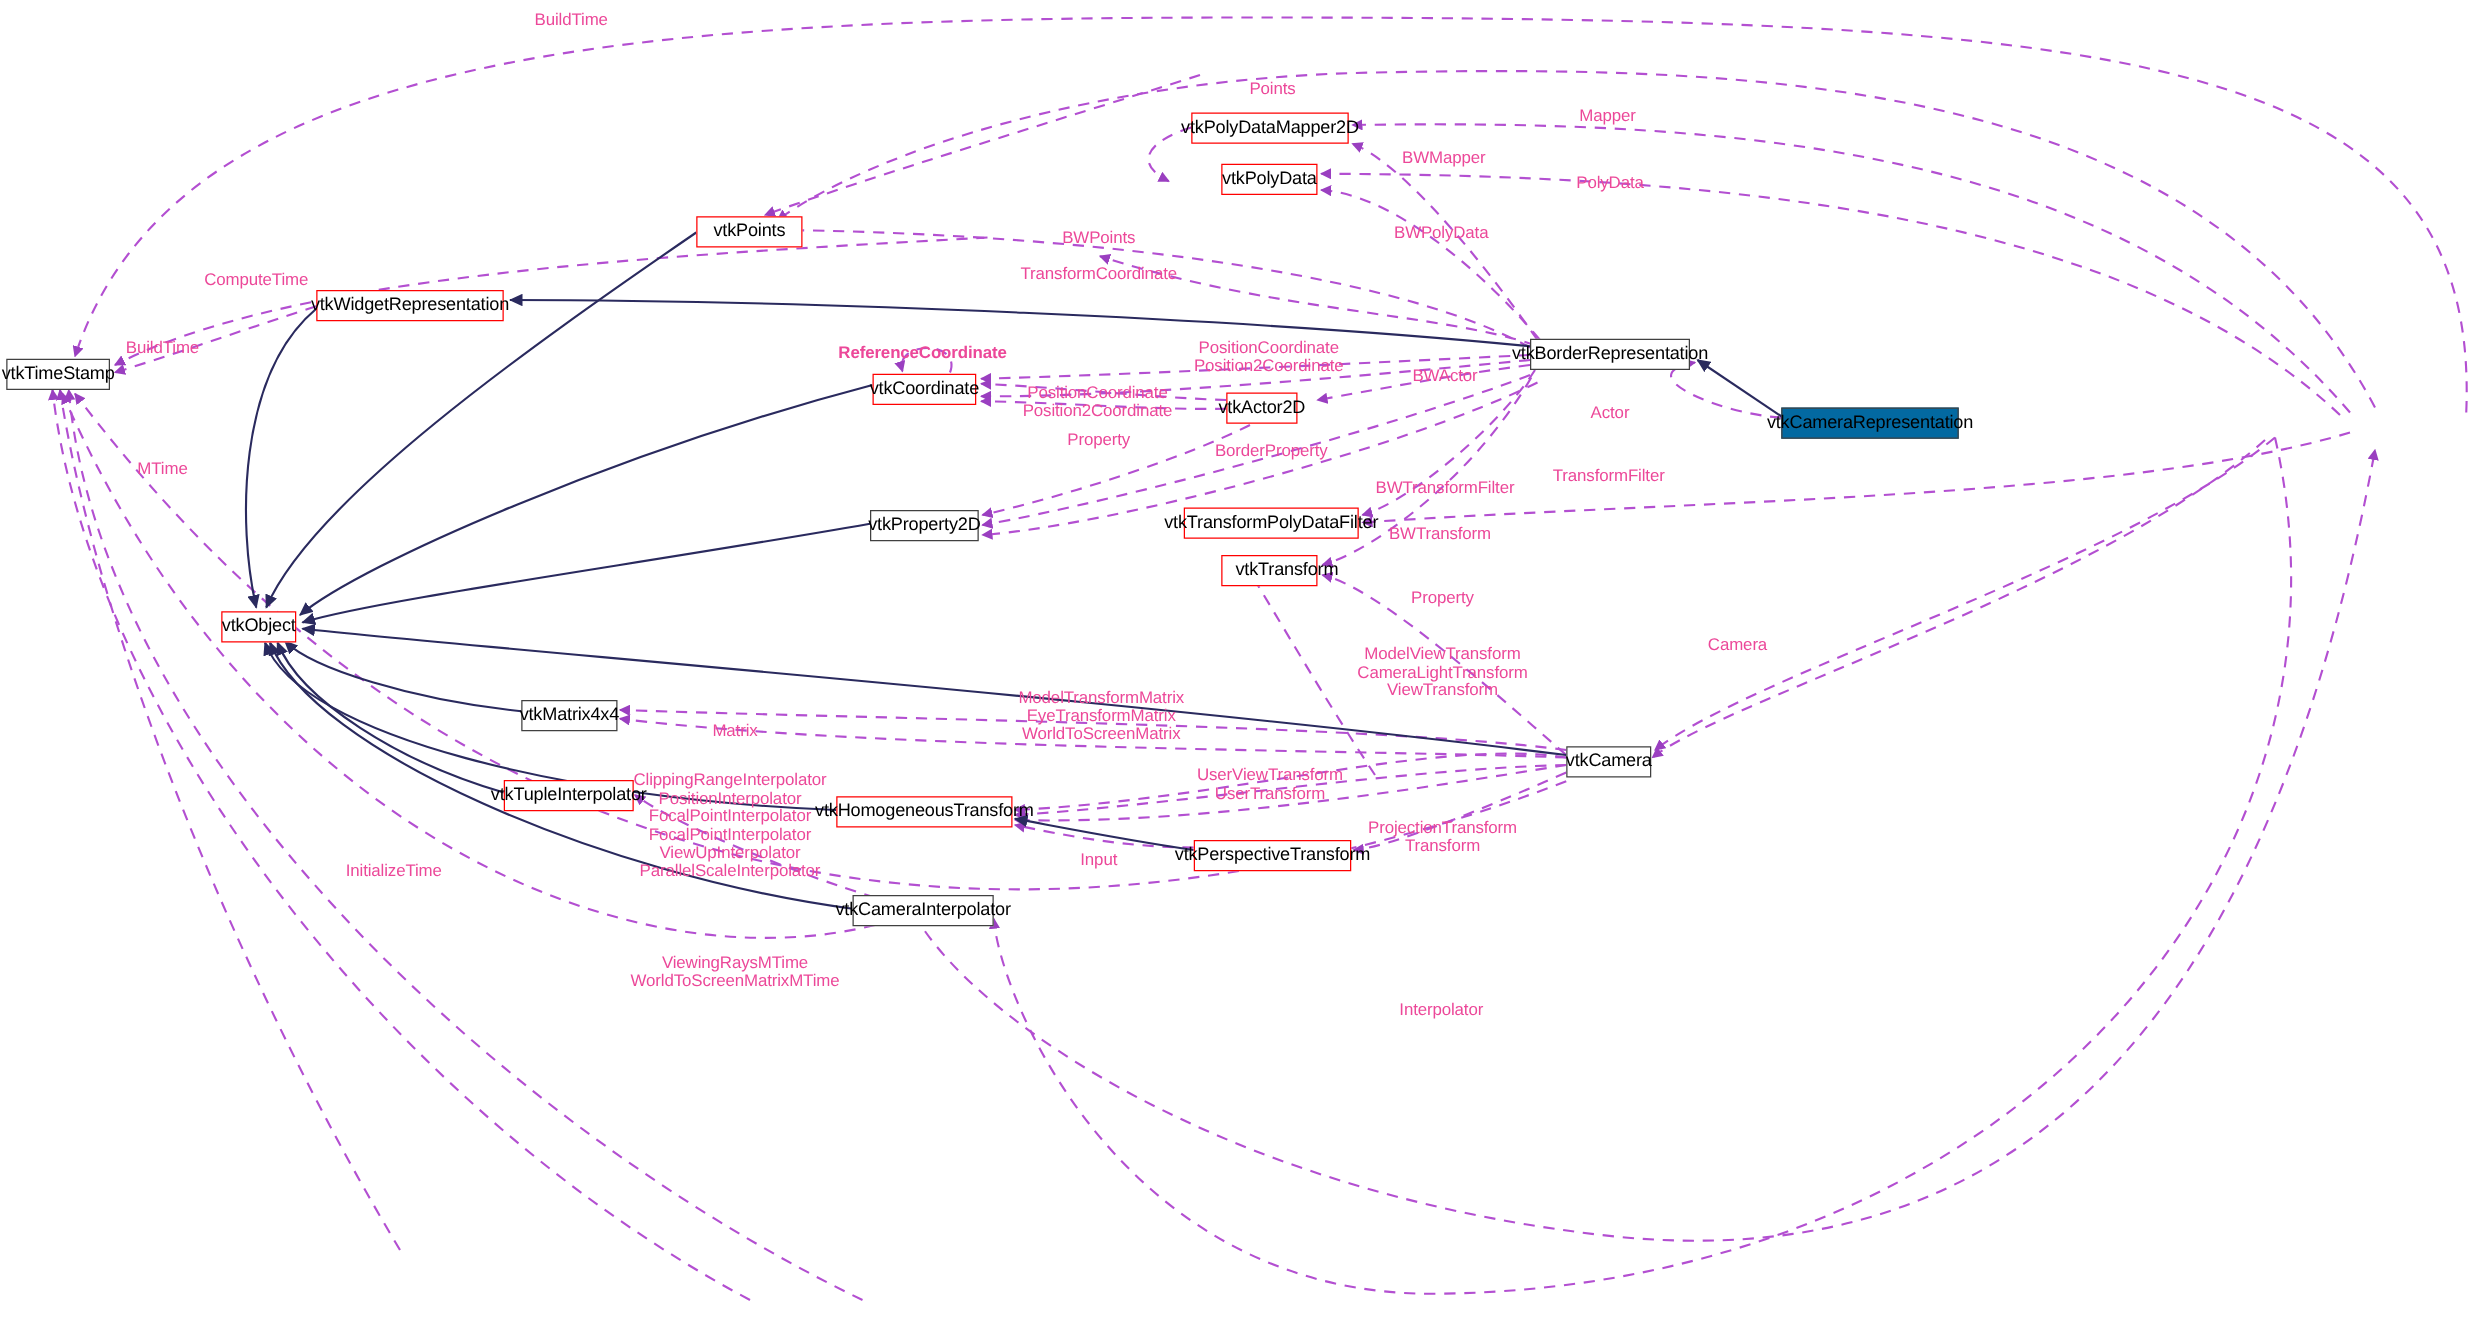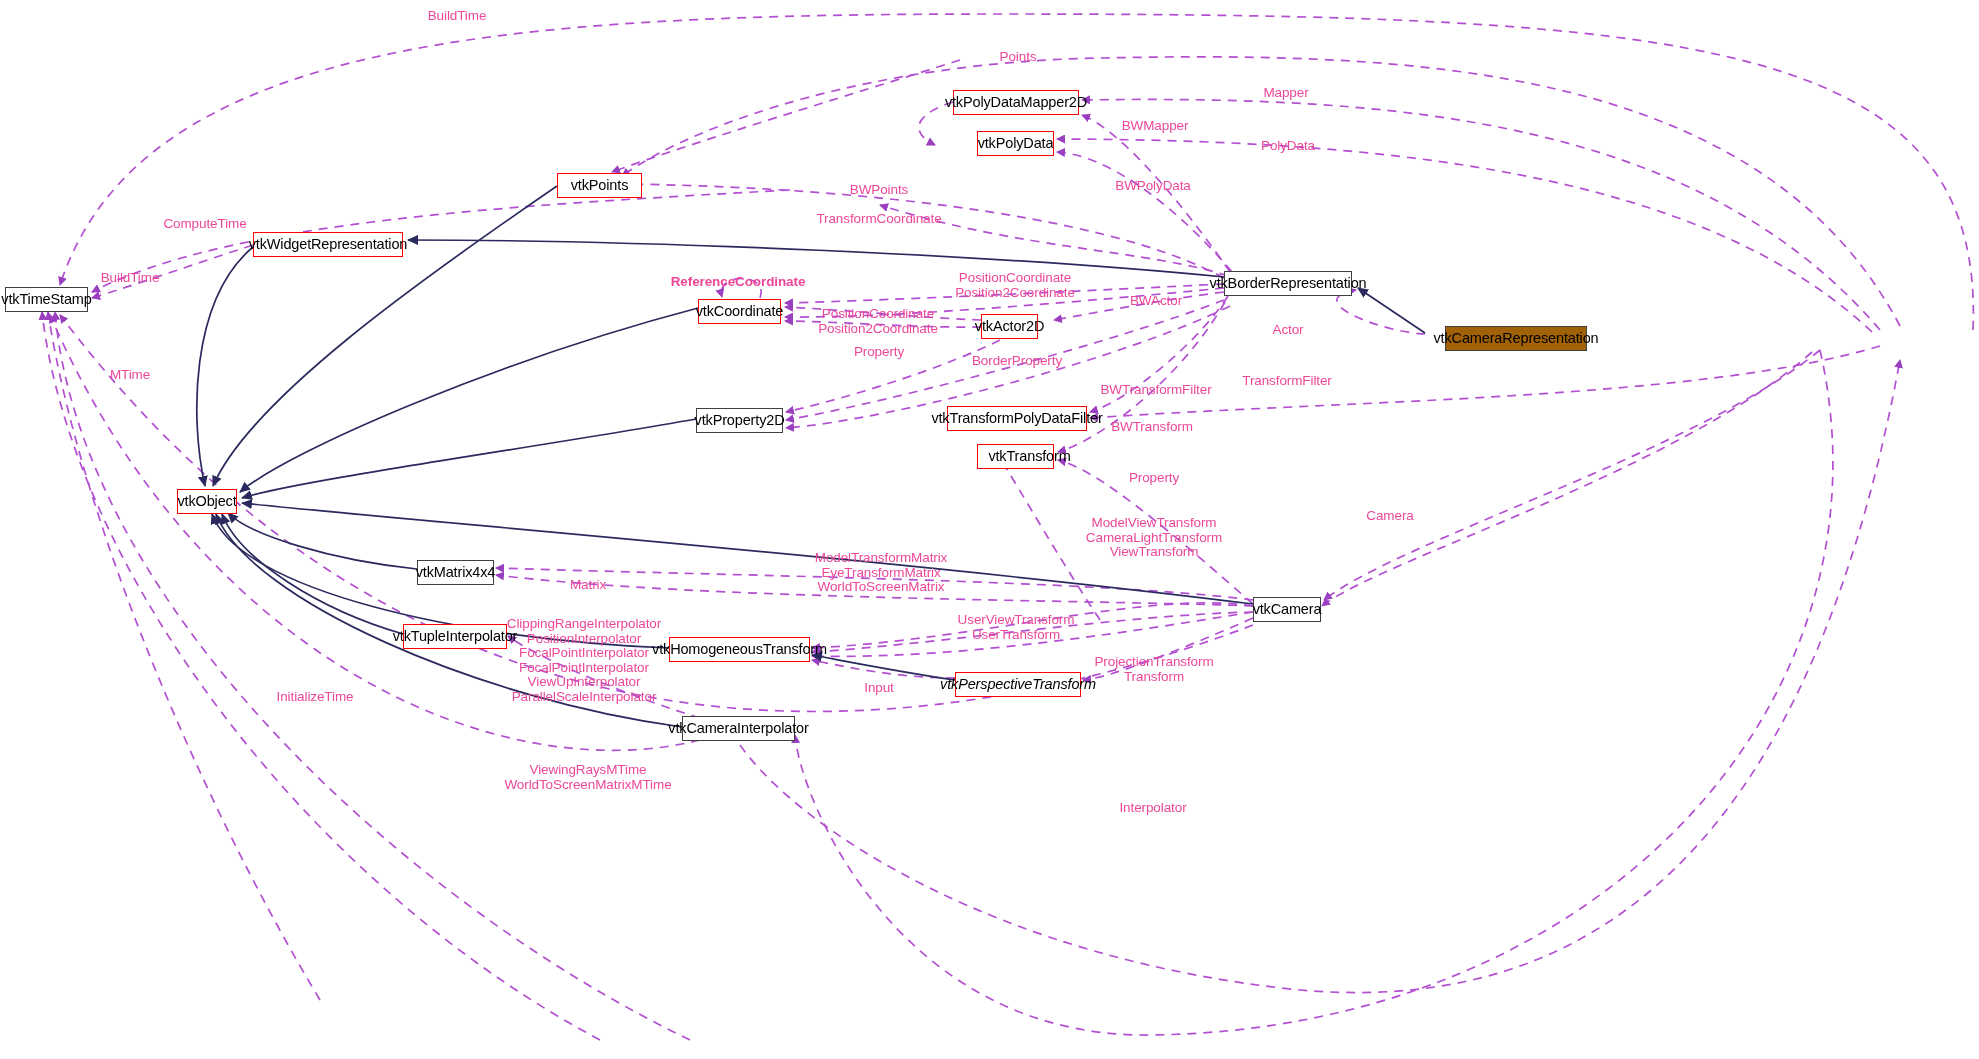--- a/index.html
+++ b/index.html
@@ -13,21 +13,21 @@
     font-size:14.5px;
     line-height:1;
     color:#000;
     white-space:nowrap;
     background:#ffffff;
     border:1px solid #808080;
     height:25px;
     letter-spacing:-0.15px;
   }
   .node.red{border:1.6px solid #ff0000;}
-  .node.current{background:#a16207;border:1.6px solid #404040;margin-left:20px;}
+  .node.current{background:#0369a1;border:1.6px solid #404040;}
   .node.plain{border:1.6px solid #404040;}
   .edgelabel{
     position:absolute;
     font-size:13.5px;
     line-height:13.5px;
     color:#ec4899;
     white-space:nowrap;
     text-align:center;
     letter-spacing:-0.1px;
   }
@@ -168,28 +168,28 @@
       <div class="node plain" style="left: 696px; top: 408px; width: 87px;">vtkProperty2D</div>
       <div class="node plain" style="left: 417px; top: 560px; width: 77px;">vtkMatrix4x4</div>
       <div class="node red" style="left: 403px; top: 624px; width: 104px;">vtkTupleInterpolator</div>
       <div class="node red" style="left: 669px; top: 637px; width: 141px;">vtkHomogeneousTransform</div>
       <div class="node plain" style="left: 682px; top: 716px; width: 113px;">vtkCameraInterpolator</div>
       <div class="node red" style="left: 953px; top: 90px; width: 126px;">vtkPolyDataMapper2D</div>
       <div class="node red" style="left: 977px; top: 131px; width: 77px;">vtkPolyData</div>
       <div class="node red" style="left: 981px; top: 314px; width: 57px;">vtkActor2D</div>
       <div class="node red" style="left: 947px; top: 406px; width: 140px;">vtkTransformPolyDataFilter</div>
       <div class="node red" style="left: 977px; top: 444px; width: 77px; padding-left: 28px;">vtkTransform</div>
-      <div class="node red" style="left: 955px; top: 672px; width: 126px; font-style: italic;">vtkPerspectiveTransform</div>
+      <div class="node red" style="left: 955px; top: 672px; width: 126px;">vtkPerspectiveTransform</div>
       <div class="node plain" style="left: 1224px; top: 271px; width: 128px;">vtkBorderRepresentation</div>
       <div class="node plain" style="left: 1253px; top: 597px; width: 68px;">vtkCamera</div>
       <div class="node current" style="left: 1425px; top: 326px; width: 142px;">vtkCameraRepresentation</div>
     </div>
   <div id="labels">
       <div class="edgelabel" style="left: 457px; top: 9px; transform: translate(-50%, 0px);">BuildTime</div>
-      <div class="edgelabel" style="left: 1018px; top: 50px; transform: translate(-50%, 0px);">Points</div>
+      <div class="edgelabel" style="left: 1018px; top: 64px; transform: translate(-50%, 0px);">Points</div>
       <div class="edgelabel" style="left: 1286px; top: 86px; transform: translate(-50%, 0px);">Mapper</div>
       <div class="edgelabel" style="left: 1155px; top: 119px; transform: translate(-50%, 0px);">BWMapper</div>
       <div class="edgelabel" style="left: 1288px; top: 139px; transform: translate(-50%, 0px);">PolyData</div>
       <div class="edgelabel" style="left: 1153px; top: 179px; transform: translate(-50%, 0px);">BWPolyData</div>
       <div class="edgelabel" style="left: 879px; top: 183px; transform: translate(-50%, 0px);">BWPoints</div>
       <div class="edgelabel" style="left: 879px; top: 212px; transform: translate(-50%, 0px);">TransformCoordinate</div>
       <div class="edgelabel" style="left: 205px; top: 217px; transform: translate(-50%, 0px);">ComputeTime</div>
       <div class="edgelabel" style="left: 130px; top: 271px; transform: translate(-50%, 0px);">BuildTime</div>
       <div class="edgelabel" style="left: 738px; top: 275px; transform: translate(-50%, 0px); font-weight: bold;">ReferenceCoordinate</div>
       <div class="edgelabel multi" style="left: 1015px; top: 271px; transform: translate(-50%, 0px);">

